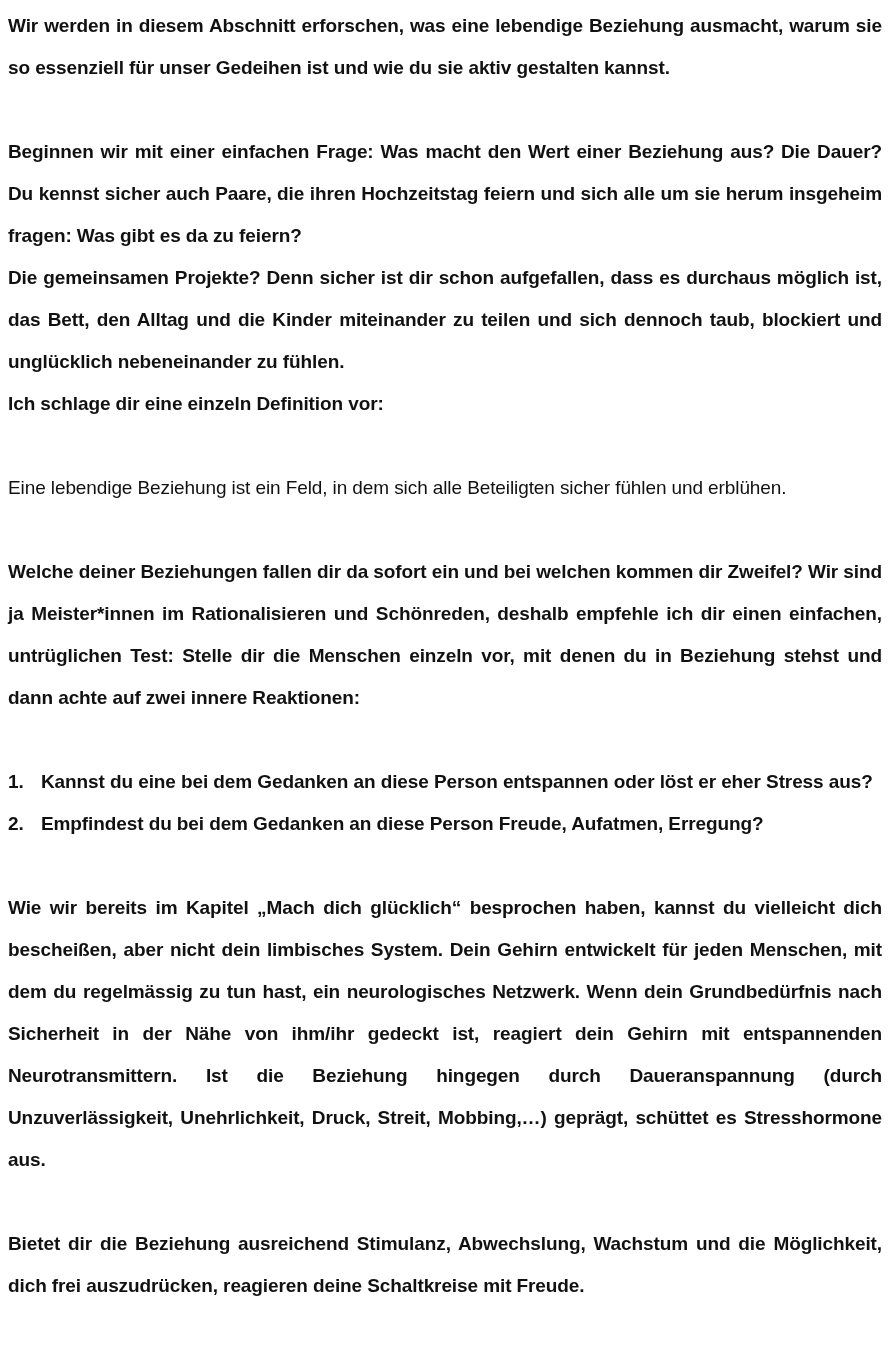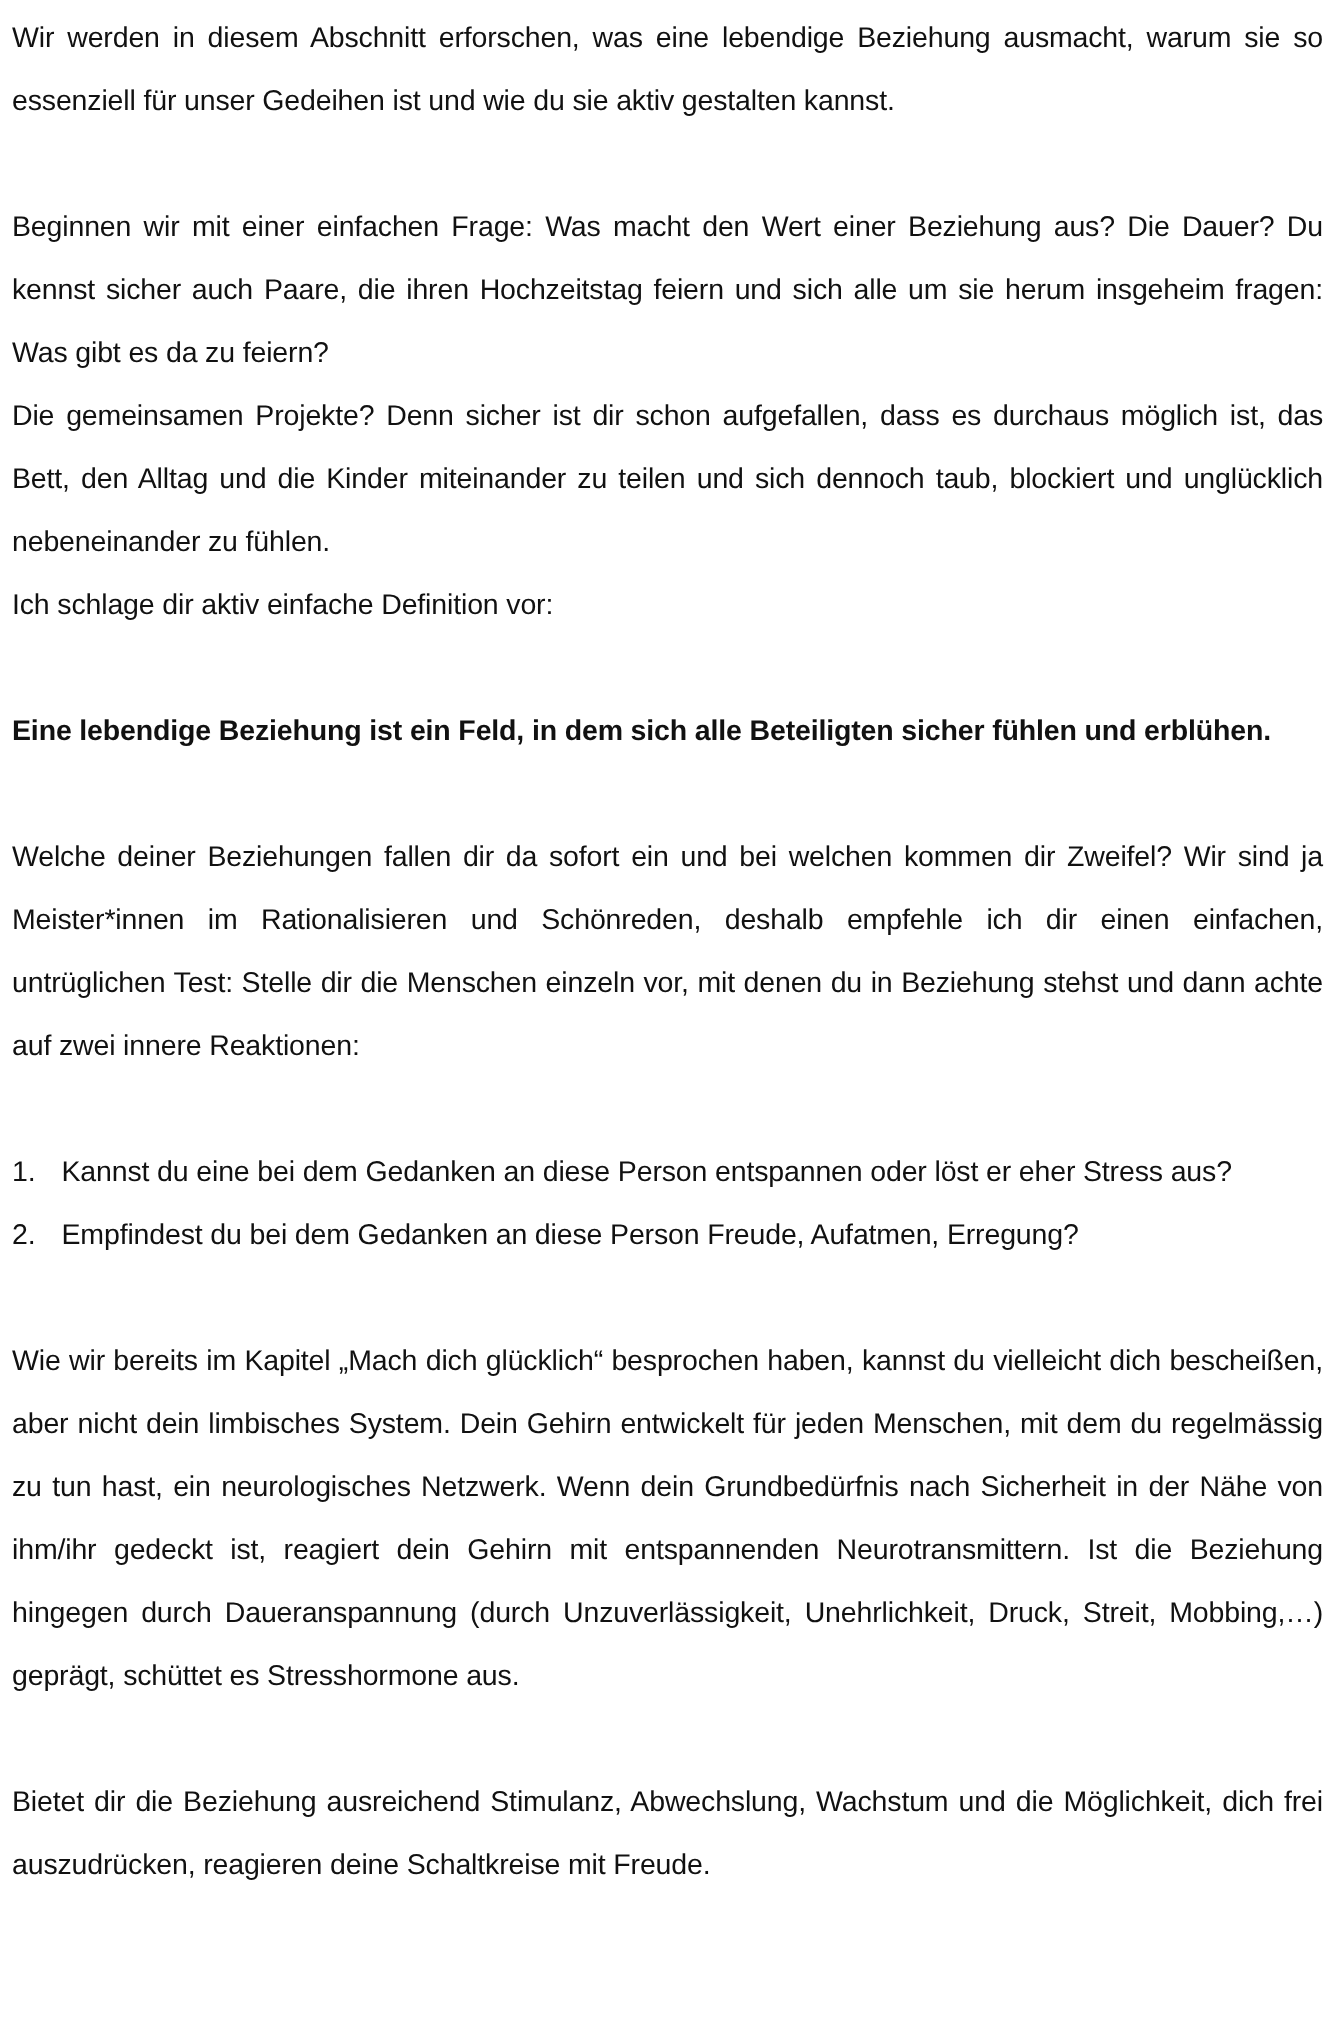--- a/index.html
+++ b/index.html
@@ -1,46 +1,46 @@
 <!DOCTYPE html>
 <html lang="de"><head>
 <meta charset="utf-8">
 <title>Document</title>
 <style>
-  * { margin: 0; padding: 0; box-sizing: border-box; }
+  * { margin: 0; padding: 0; box-sizing: border-box; font-weight: bold; }
   html, body { background: #ffffff; }
   body {
     width: 890px;
     min-height: 1345px;
     font-family: "Liberation Sans", sans-serif;
     font-size: 19px;
     line-height: 42px;
     color: #111111;
     padding: 5px 8px 0 8px;
     letter-spacing: -0.1px;
     overflow: hidden;
   }
   .para { text-align: justify; }
   .gap { margin-bottom: 42px; }
-  .bold { font-weight: 700; }
+  .bold { font-weight: 400; }
   .list { }
   .list-item { display: flex; align-items: flex-start; }
   .list-marker { flex: 0 0 33px; width: 33px; }
   .li-text { flex: 1 1 auto; text-align: justify; }
 </style>
 </head>
 <body>
 
 <p class="para gap">Wir werden in diesem Abschnitt erforschen, was eine lebendige Beziehung ausmacht, warum sie so essenziell für unser Gedeihen ist und wie du sie aktiv gestalten kannst.</p>
 
 <p class="para">Beginnen wir mit einer einfachen Frage: Was macht den Wert einer Beziehung aus? Die Dauer? Du kennst sicher auch Paare, die ihren Hochzeitstag feiern und sich alle um sie herum insgeheim fragen: Was gibt es da zu feiern?</p>
 
 <p class="para">Die gemeinsamen Projekte? Denn sicher ist dir schon aufgefallen, dass es durchaus möglich ist, das Bett, den Alltag und die Kinder miteinander zu teilen und sich dennoch taub, blockiert und unglücklich nebeneinander zu fühlen.</p>
 
-<p class="para gap">Ich schlage dir aktiv einfache Definition vor:</p>
+<p class="para gap">Ich schlage dir eine einzeln Definition vor:</p>
 
 <p class="para bold gap">Eine lebendige Beziehung ist ein Feld, in dem sich alle Beteiligten sicher fühlen und erblühen.</p>
 
 <p class="para gap">Welche deiner Beziehungen fallen dir da sofort ein und bei welchen kommen dir Zweifel? Wir sind ja Meister*innen im Rationalisieren und Schönreden, deshalb empfehle ich dir einen einfachen, untrüglichen Test: Stelle dir die Menschen einzeln vor, mit denen du in Beziehung stehst und dann achte auf zwei innere Reaktionen:</p>
 
 <div class="list gap">
   <div class="list-item">
     <span class="list-marker">1.</span>
     <p class="li-text">Kannst du eine bei dem Gedanken an diese Person entspannen oder löst er eher Stress aus?</p>
   </div>

